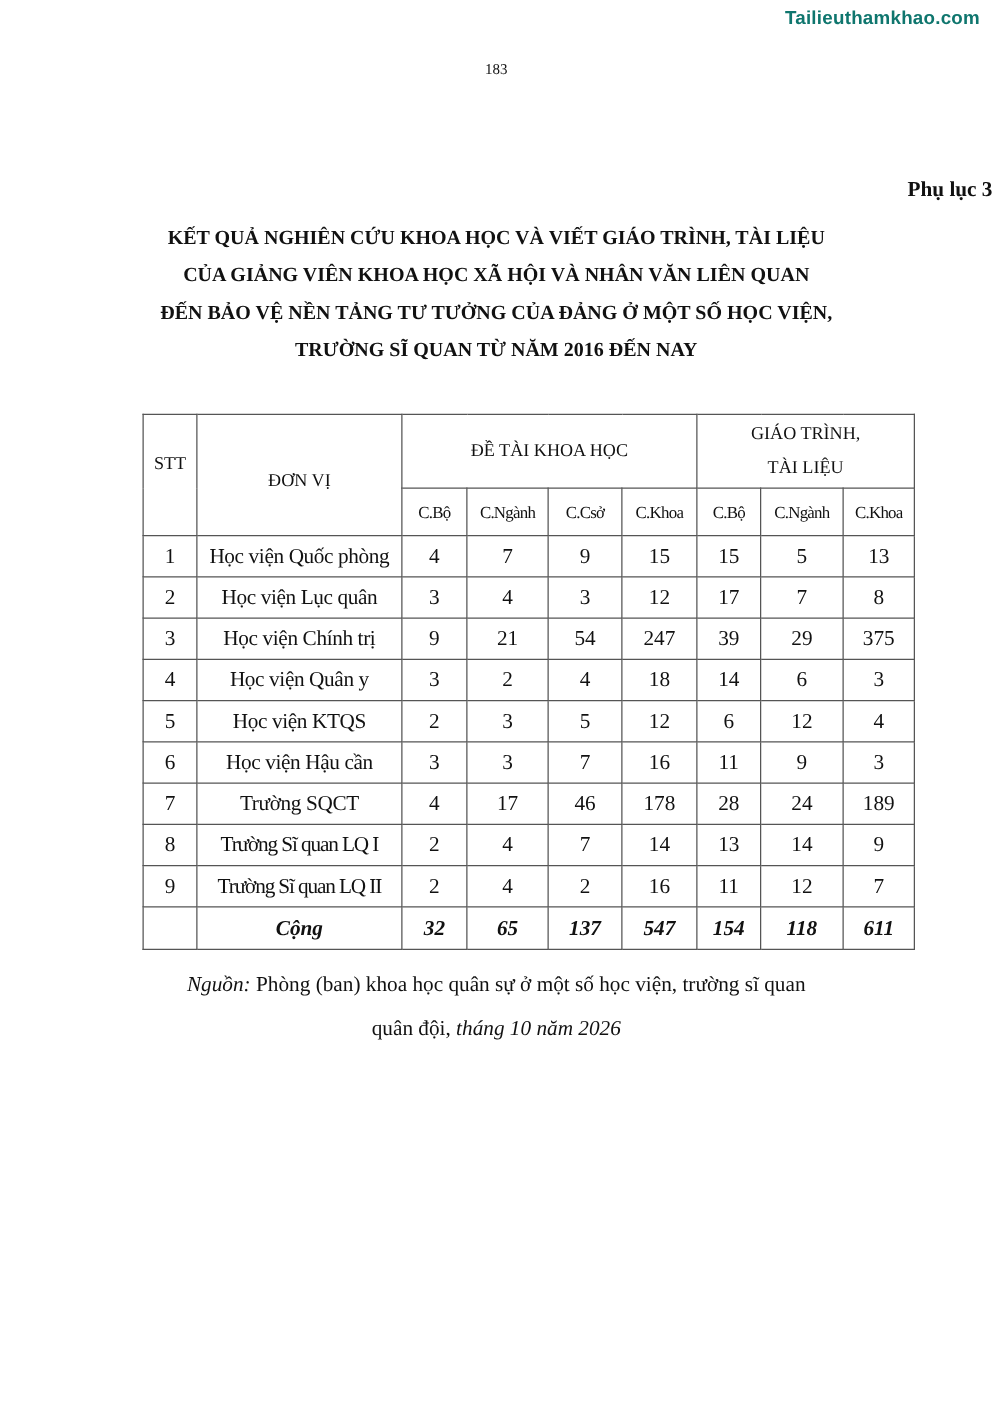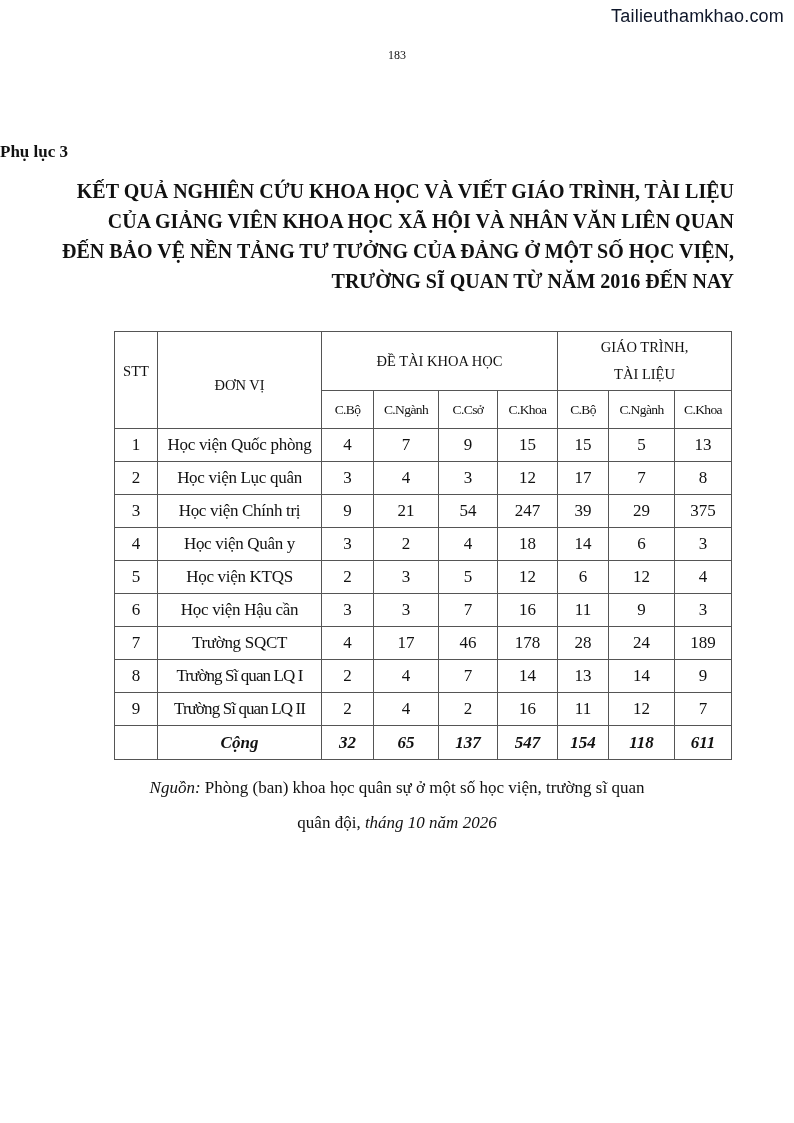--- a/index.html
+++ b/index.html
@@ -13,48 +13,49 @@
       position: relative;
       overflow: hidden;
       font-family: "Liberation Serif", "DejaVu Serif", serif;
       color: #111111;
     }
     .watermark {
       position: absolute;
       top: 6px;
       right: 10px;
       font-family: "Liberation Sans", "DejaVu Sans", sans-serif;
-      font-size: 18px;
-      color: #0f172a;
+      font-size: 15px;
+      color: #0f766e;
       letter-spacing: 0.2px;
+      font-weight: bold;
     }
     .page-number {
       position: absolute;
       top: 48px;
       left: 0;
       width: 794px;
       text-align: center;
       font-size: 12px;
     }
     .appendix-label {
       position: absolute;
       top: 142px;
       left: 0;
       width: 794px;
-      text-align: left;
+      text-align: right;
       font-size: 17px;
       font-weight: bold;
     }
     .title-block {
       position: absolute;
       top: 176px;
       left: 60px;
       width: 674px;
-      text-align: right;
-      font-size: 20px;
+      text-align: center;
+      font-size: 16px;
       font-weight: bold;
       line-height: 30px;
     }
     .title-line {
       display: block;
       white-space: nowrap;
     }
     table.data-table {
       position: absolute;
       top: 331px;

